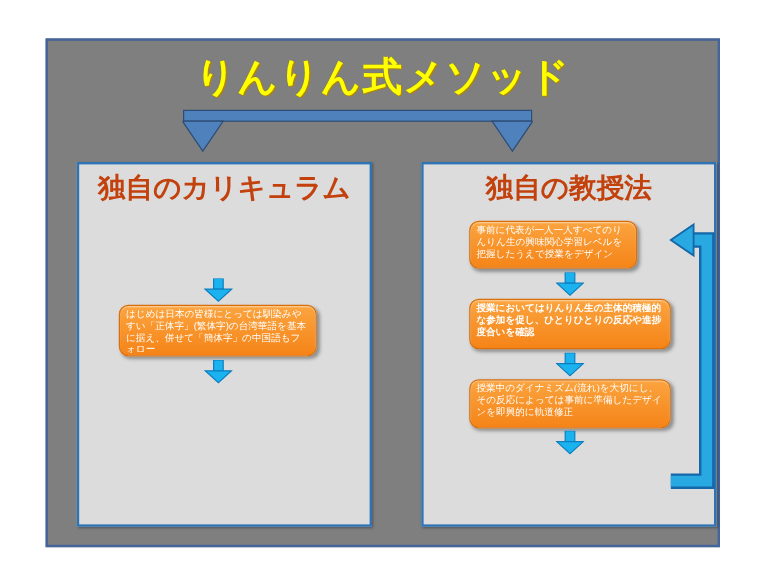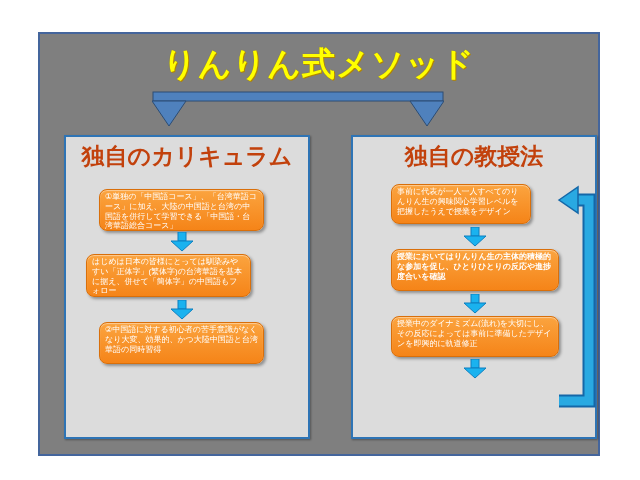--- a/index.html
+++ b/index.html
@@ -15,21 +15,21 @@
     border:2px solid #2e74b5;box-sizing:border-box;box-shadow:1px 1px 2px rgba(0,0,0,.35);}
   .panel.left{left:24px;}
   .panel.right{left:299px;margin-left:12px;}
   .panel-header{position:absolute;left:0;top:4px;width:100%;text-align:center;
     color:#c2410c;font-size:23px;font-weight:bold;}
   .obox{position:absolute;box-sizing:border-box;border:1px solid #d96f0a;border-radius:8px;
     background:linear-gradient(#fba43f,#f58418);color:#ffffff;
     font-size:8px;line-height:1.22;padding:2px 5px 1px 5px;text-align:left;
     overflow:hidden;box-shadow:2px 2px 3px rgba(0,0,0,.35),inset 0 1px 1px rgba(255,255,255,.45);}
   .lp .b1{left:33px;top:52px;width:165px;height:42px;}
-  .lp .b2{left:20px;top:117px;width:165px;height:43px;}
+  .lp .b2{left:33px;top:117px;width:165px;height:43px;}
   .lp .b3{left:33px;top:185px;width:165px;height:42px;}
   .rp .b1{left:38px;top:47px;width:140px;height:40px;}
   .rp .b2{left:38px;top:112px;width:168px;height:42px;font-weight:bold;}
   .rp .b3{left:38px;top:179px;width:168px;height:41px;font-family:Liberation Serif, serif;}
   .rp .b4{left:38px;top:244px;width:168px;height:41px;}
   .down-arrow{position:absolute;}
   .lp .a1{left:104px;top:95px;}
   .lp .a2{left:104px;top:163px;}
   .rp .a1{left:110px;top:90px;}
   .rp .a2{left:110px;top:157px;}
@@ -46,35 +46,33 @@
 
     <svg class="split-arrow" width="292" height="40" viewBox="0 0 292 40">
       <rect x="1" y="2" width="290" height="9" fill="#4f81bd" stroke="#2c4d75" stroke-width="1"></rect>
       <polygon points="0,11 34,11 17,36" fill="#4f81bd" stroke="#2c4d75" stroke-width="1"></polygon>
       <polygon points="258,11 292,11 275,36" fill="#4f81bd" stroke="#2c4d75" stroke-width="1"></polygon>
     </svg>
 
     <div class="panel left lp">
       <div class="panel-header">独自のカリキュラム</div>
 
-      <div class="obox b1">①単独の「中国語コース」、「台湾華語コース」に加え、大陸の中国語と台湾の中国語を併行して学習できる「中国語・台湾華語総合コース」</div>
 
       <svg class="down-arrow a1" width="24" height="20" viewBox="0 0 24 20">
         <rect x="8" y="0" width="8" height="9" fill="#1ab2ef" stroke="#0d7fc0" stroke-width="1"></rect>
         <polygon points="1,9 23,9 12,19" fill="#1ab2ef" stroke="#0d7fc0" stroke-width="1"></polygon>
       </svg>
 
       <div class="obox b2">はじめは日本の皆様にとっては馴染みやすい「正体字」(繁体字)の台湾華語を基本に据え、併せて「簡体字」の中国語もフォロー</div>
 
       <svg class="down-arrow a2" width="24" height="20" viewBox="0 0 24 20">
         <rect x="8" y="0" width="8" height="9" fill="#1ab2ef" stroke="#0d7fc0" stroke-width="1"></rect>
         <polygon points="1,9 23,9 12,19" fill="#1ab2ef" stroke="#0d7fc0" stroke-width="1"></polygon>
       </svg>
 
-      <div class="obox b3">②中国語に対する初心者の苦手意識がなくなり大変、効果的、かつ大陸中国語と台湾華語の同時習得</div>
     </div>
 
     <div class="panel right rp">
 
       <svg class="loop-svg" viewBox="0 0 246 304">
         <path d="M 206 264 H 236 V 63 H 224" fill="none" stroke="#1467a8" stroke-width="13"></path>
         <path d="M 206 264 H 236 V 63 H 224" fill="none" stroke="#29a9e2" stroke-width="9"></path>
         <polygon points="206,63 225,50 225,76" fill="#29a9e2" stroke="#1467a8" stroke-width="1.5"></polygon>
       </svg>
 

